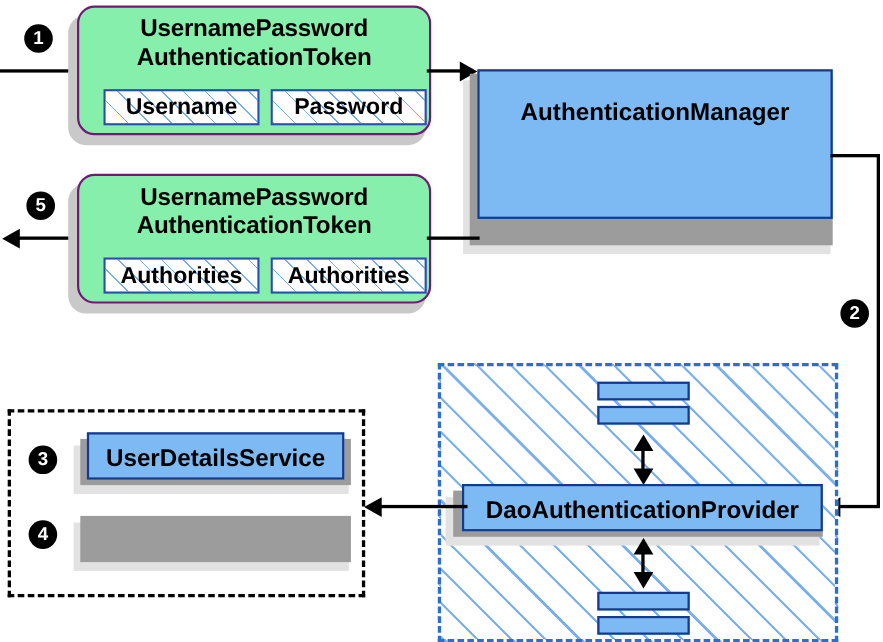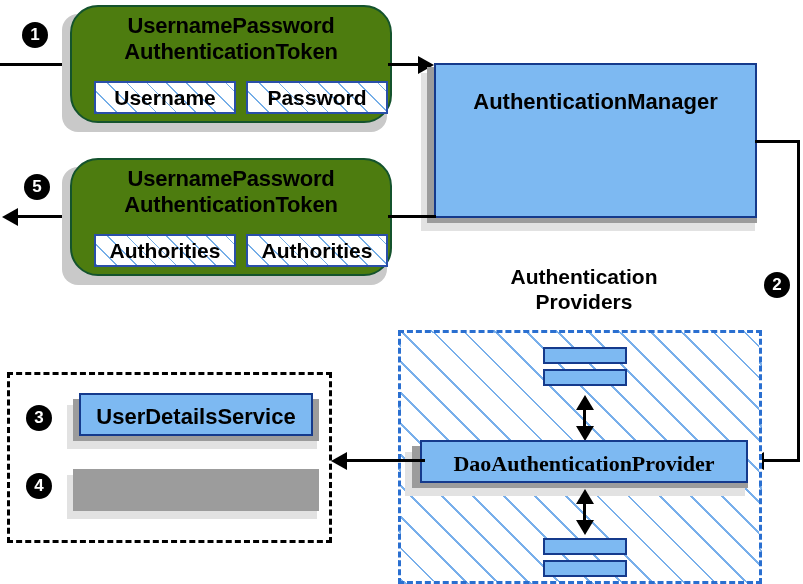--- a/index.html
+++ b/index.html
@@ -55,23 +55,23 @@
   }
 
   
   .token-shadow {
     position: absolute;
     border-radius: 16px;
     background: #c9c9c9;
   }
   .token {
     position: absolute;
-    border-radius: 28px;
-    background: #4d7c0f;
-    border: 2px solid #14532d;
+    border-radius: 16px;
+    background: #86efac;
+    border: 2px solid #701a75;
     box-sizing: border-box;
   }
   .token-title {
     position: absolute;
     left: 0; right: 0;
     text-align: center;
     font-size: 22px;
     font-weight: bold;
     color: #000000;
     line-height: 26px;
@@ -207,21 +207,21 @@
     <div class="chip hatch" style="left:11px; top:74px; width:142px; height:33px;">Username</div>
     <div class="chip hatch" style="left:163px; top:74px; width:142px; height:33px;">Password</div>
   </div>
 
   <div class="hline" style="left:388px; top:63px; width:38px;"></div>
   <div class="arrow-right" style="left:418px; top:56px;"></div>
 
   <div class="sq-shadow-lite" style="left:421px; top:73px; width:334px; height:158px;"></div>
   <div class="sq-shadow-dark" style="left:427px; top:67px; width:330px; height:156px;"></div>
 
-  <div class="sq" style="left:434px; top:63px; width:323px; height:155px;">
+  <div class="sq" style="left:434px; top:63px; width:323px; height:136px;">
     <div class="sq-title" style="top:24px;">AuthenticationManager</div>
   </div>
 
   <div class="marker" style="left:24px; top:174px;">5</div>
 
   <div class="hline" style="left:16px; top:215px; width:60px;"></div>
   <div class="arrow-left" style="left:2px; top:208px;"></div>
 
   <div class="token-shadow" style="left:62px; top:167px; width:325px; height:118px;"></div>
 
@@ -235,38 +235,34 @@
 
   <div class="hline" style="left:388px; top:215px; width:48px;"></div>
 
   <div class="marker" style="left:764px; top:272px;">2</div>
 
   <div class="hline" style="left:755px; top:140px; width:45px;"></div>
   <div class="vline" style="left:797px; top:140px; height:321px;"></div>
   <div class="hline" style="left:762px; top:459px; width:38px;"></div>
   <div class="arrow-left" style="left:748px; top:452px;"></div>
 
-  <div class="group-caption" style="left:470px; top:264px; width:228px;">
-    <div>Authentication</div>
-    <div>Providers</div>
-  </div>
 
   <div class="dashed-blue hatch-strong" style="left:398px; top:330px; width:364px; height:254px;"></div>
 
   <div class="mini-bar" style="left:543px; top:347px; width:84px; height:17px;"></div>
   <div class="mini-bar" style="left:543px; top:369px; width:84px; height:17px;"></div>
 
   <div class="arrow-up" style="left:576px; top:395px;"></div>
   <div class="vline" style="left:583px; top:404px; height:26px;"></div>
   <div class="arrow-down" style="left:576px; top:426px;"></div>
 
   <div class="sq-shadow-lite" style="left:405px; top:452px; width:340px; height:44px;"></div>
   <div class="sq-shadow-dark" style="left:412px; top:446px; width:336px; height:42px;"></div>
 
-  <div class="sq" style="left:420px; top:440px; width:328px; height:43px;font-family:Liberation Serif, serif;">
+  <div class="sq" style="left:420px; top:440px; width:328px; height:43px;">
     <div class="sq-title" style="top:9px;">DaoAuthenticationProvider</div>
   </div>
 
   <div class="arrow-up" style="left:576px; top:489px;"></div>
   <div class="vline" style="left:583px; top:498px; height:26px;"></div>
   <div class="arrow-down" style="left:576px; top:520px;"></div>
 
   <div class="mini-bar" style="left:543px; top:538px; width:84px; height:17px;"></div>
   <div class="mini-bar" style="left:543px; top:560px; width:84px; height:17px;"></div>
 

